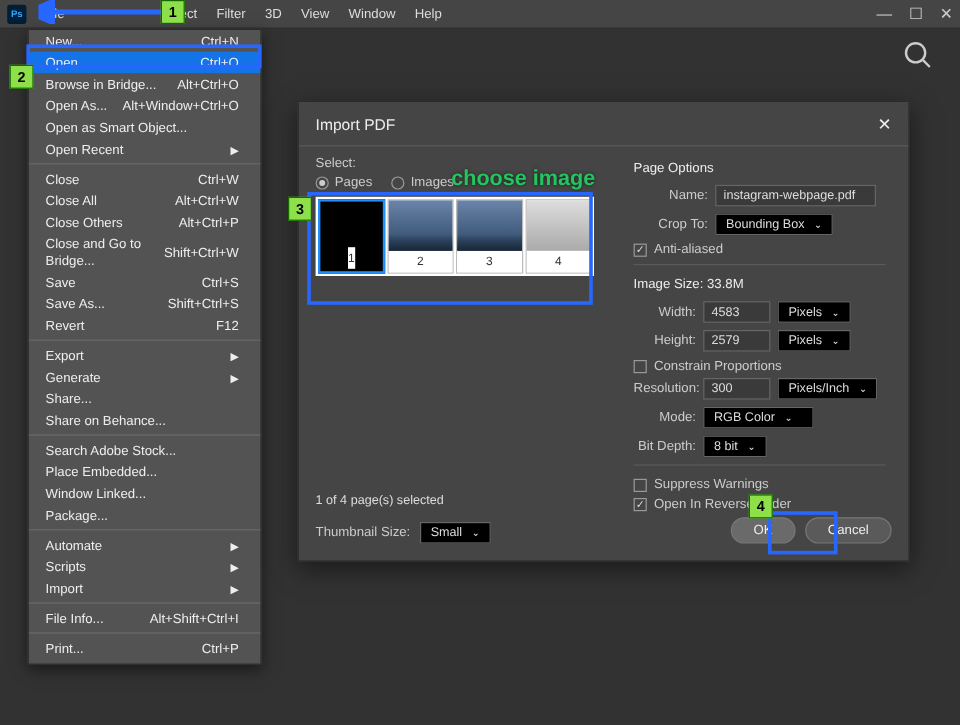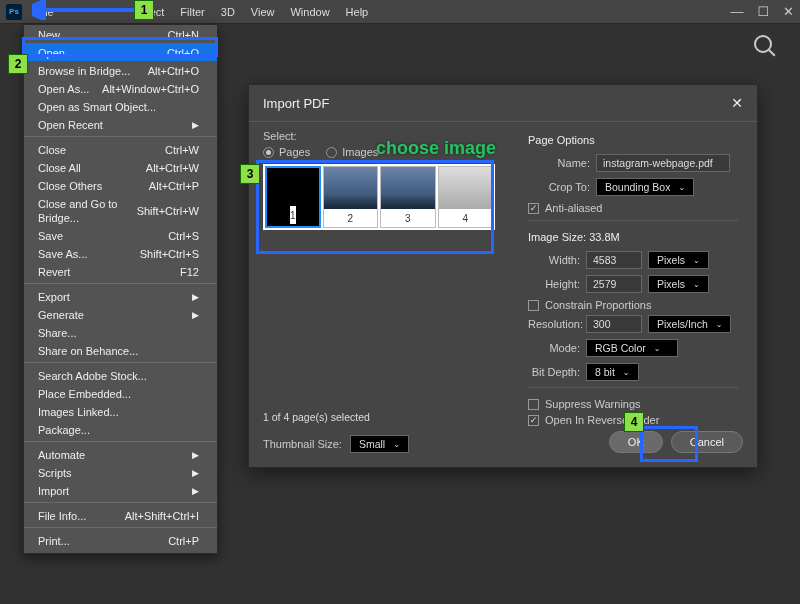--- a/index.html
+++ b/index.html
@@ -174,21 +174,21 @@
       <span>Share on Behance...</span>
     </div>
   <div class="sep"></div>
   <div class="row">
       <span>Search Adobe Stock...</span>
     </div>
   <div class="row">
       <span>Place Embedded...</span>
     </div>
   <div class="row">
-      <span>Images Linked...</span>
+      <span>Window Linked...</span>
     </div>
   <div class="row">
       <span>Package...</span>
     </div>
   <div class="sep"></div>
   <div class="row">
       <span>Automate</span>
       <span class="arrow">▶</span>
     </div>
   <div class="row">

